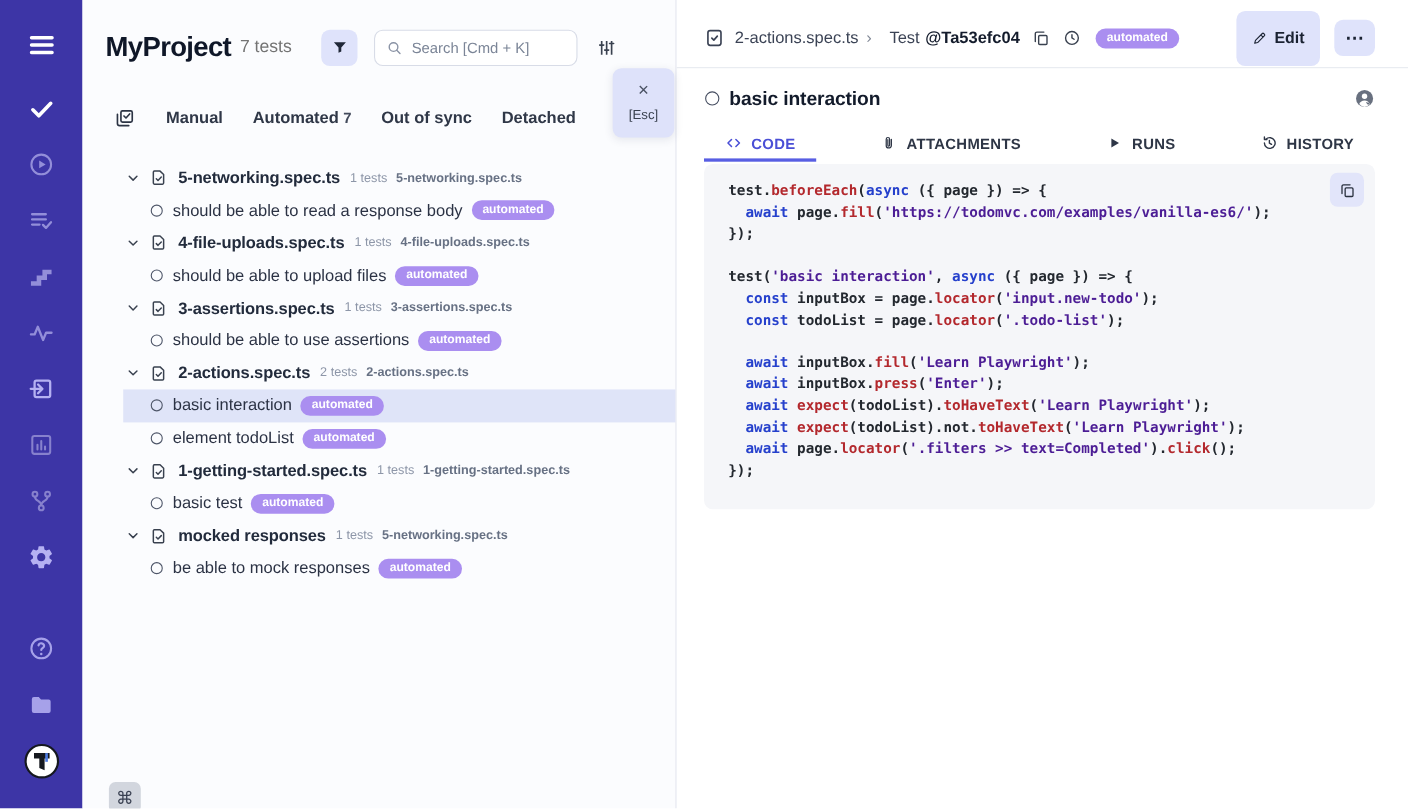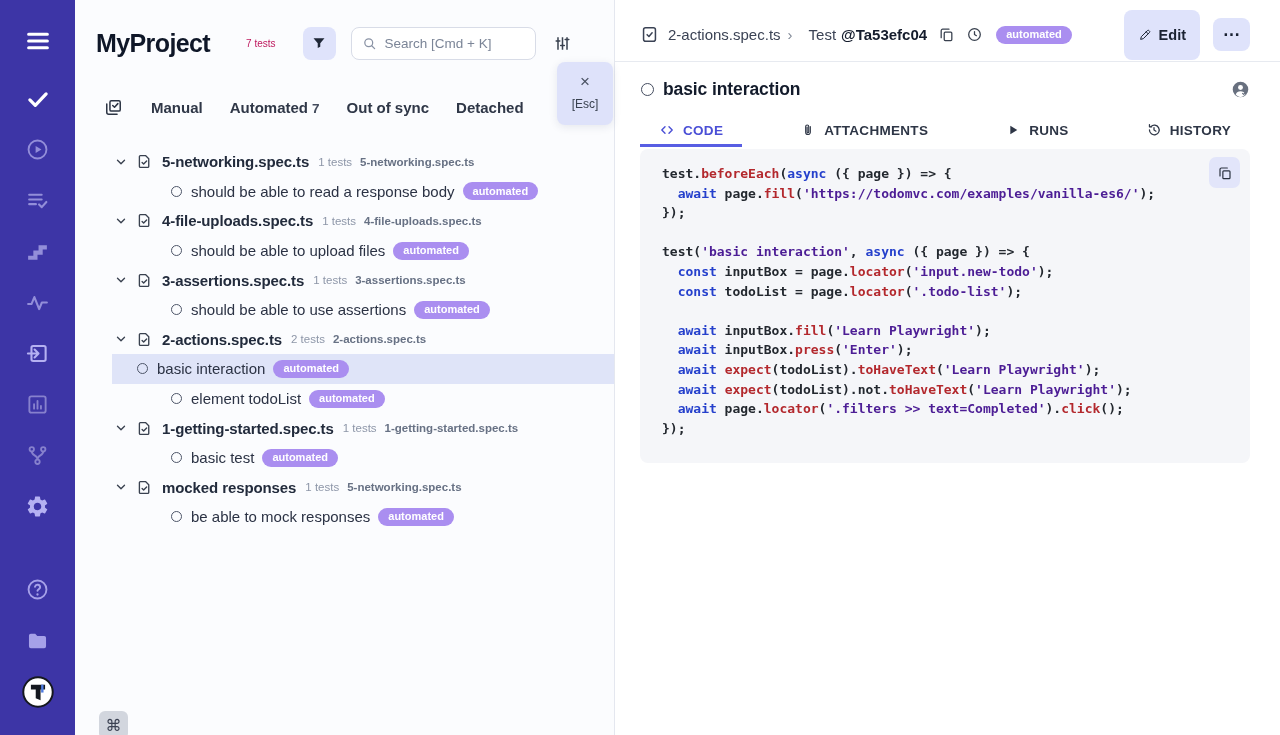--- a/index.html
+++ b/index.html
@@ -21,21 +21,21 @@
   .tone-dim    { color:#8781cd; }
   .tone-semi   { color:#b5b1f2; }
   .tone-mid    { color:#a6a1e9; }
   .sb-item.i-logo svg { width:34px; height:34px; }
 
   
   .tree-panel { width:540px; height:735px; background:#fbfcfe; border-right:1px solid #e4e7ef; position:relative; flex:none; }
   .tp-head { padding:26px 20px 0 21px; }
   .tp-row1 { display:flex; align-items:center; height:34px; }
   .project-title { font-size:25px; font-weight:700; letter-spacing:-0.6px; color:#0f1728; }
-  .tests-count { font-size:10px; color:#be185d; margin-left:36px; }
+  .tests-count { font-size:16px; color:#737373; margin-left:8px; }
   .filter-btn { width:33px; height:33px; border:none; border-radius:8px; background:#dfe3fb; margin-left:27px; display:flex; align-items:center; justify-content:center; cursor:pointer; color:#1f2737; }
   .filter-btn svg { width:16px; height:16px; }
   .search { margin-left:15px; width:185px; height:33px; border:1px solid #d8dce7; border-radius:8px; background:#fff; display:flex; align-items:center; padding:0 10px; color:#8a93a5; }
   .search svg { width:15px; height:15px; flex:none; }
   .search input { border:none; outline:none; background:transparent; font-family:"Liberation Sans",sans-serif; font-size:13.5px; color:#3c4454; margin-left:8px; width:140px; }
   .search input::placeholder { color:#7b8597; }
   .sliders-ic { margin-left:17px; color:#39414f; cursor:pointer; }
   .sliders-ic svg { width:19px; height:19px; }
   .tp-row2 { margin-top:34px; display:flex; align-items:center; padding-left:8px; height:26px; }
   .selall-ic { color:#2c3444; cursor:pointer; }
@@ -48,21 +48,21 @@
   .tree { margin-top:27px; }
   .trow { height:29.6px; display:flex; align-items:center; font-size:15px; }
   .trow.spec { padding-left:39px; cursor:pointer; }
   .chev { width:14px; height:14px; color:#39414f; flex:none; cursor:pointer; }
   .chev svg { width:14px; height:14px; }
   .ficon { width:17px; height:17px; color:#39414f; margin-left:8px; flex:none; }
   .ficon svg { width:17px; height:17px; }
   .spec .nm { margin-left:9px; font-weight:700; color:#222b3c; letter-spacing:-0.1px; }
   .spec .cnt2 { margin-left:9px; font-size:11.5px; color:#8d96a8; }
   .spec .fil { margin-left:8px; font-size:11.5px; font-weight:700; color:#677184; }
-  .trow.test { padding-left:96px; cursor:pointer; }
+  .trow.test { padding-left:62px; cursor:pointer; }
   .trow.test.selected { background:#dfe4f8; margin-left:37px; padding-left:25px; }
   .tcircle { width:11px; height:11px; border:1.6px solid #4d5568; border-radius:50%; flex:none; }
   .test .nm { margin-left:9px; color:#2b3244; }
   .badge { margin-left:8px; background:#aa8ef0; color:#fff; font-size:11px; font-weight:600; padding:2.5px 10px 3.5px; border-radius:10px; white-space:nowrap; }
 
   .esc-tip { position:absolute; top:62px; right:1px; width:56px; height:63px; background:#dee2fa; border-radius:8px; box-shadow:0 2px 8px rgba(40,45,90,.10); display:flex; flex-direction:column; align-items:center; padding-top:11px; cursor:pointer; z-index:5; }
   .esc-tip .x { font-size:17px; line-height:17px; color:#4a5263; }
   .esc-tip .esc { margin-top:7px; font-size:12px; color:#39414f; }
   .cmd-btn { position:absolute; left:24px; bottom:-4px; width:29px; height:28px; border:none; border-radius:6px; background:#d2d6de; color:#3a4152; font-size:16px; cursor:pointer; font-family:"DejaVu Sans",sans-serif; }
 

